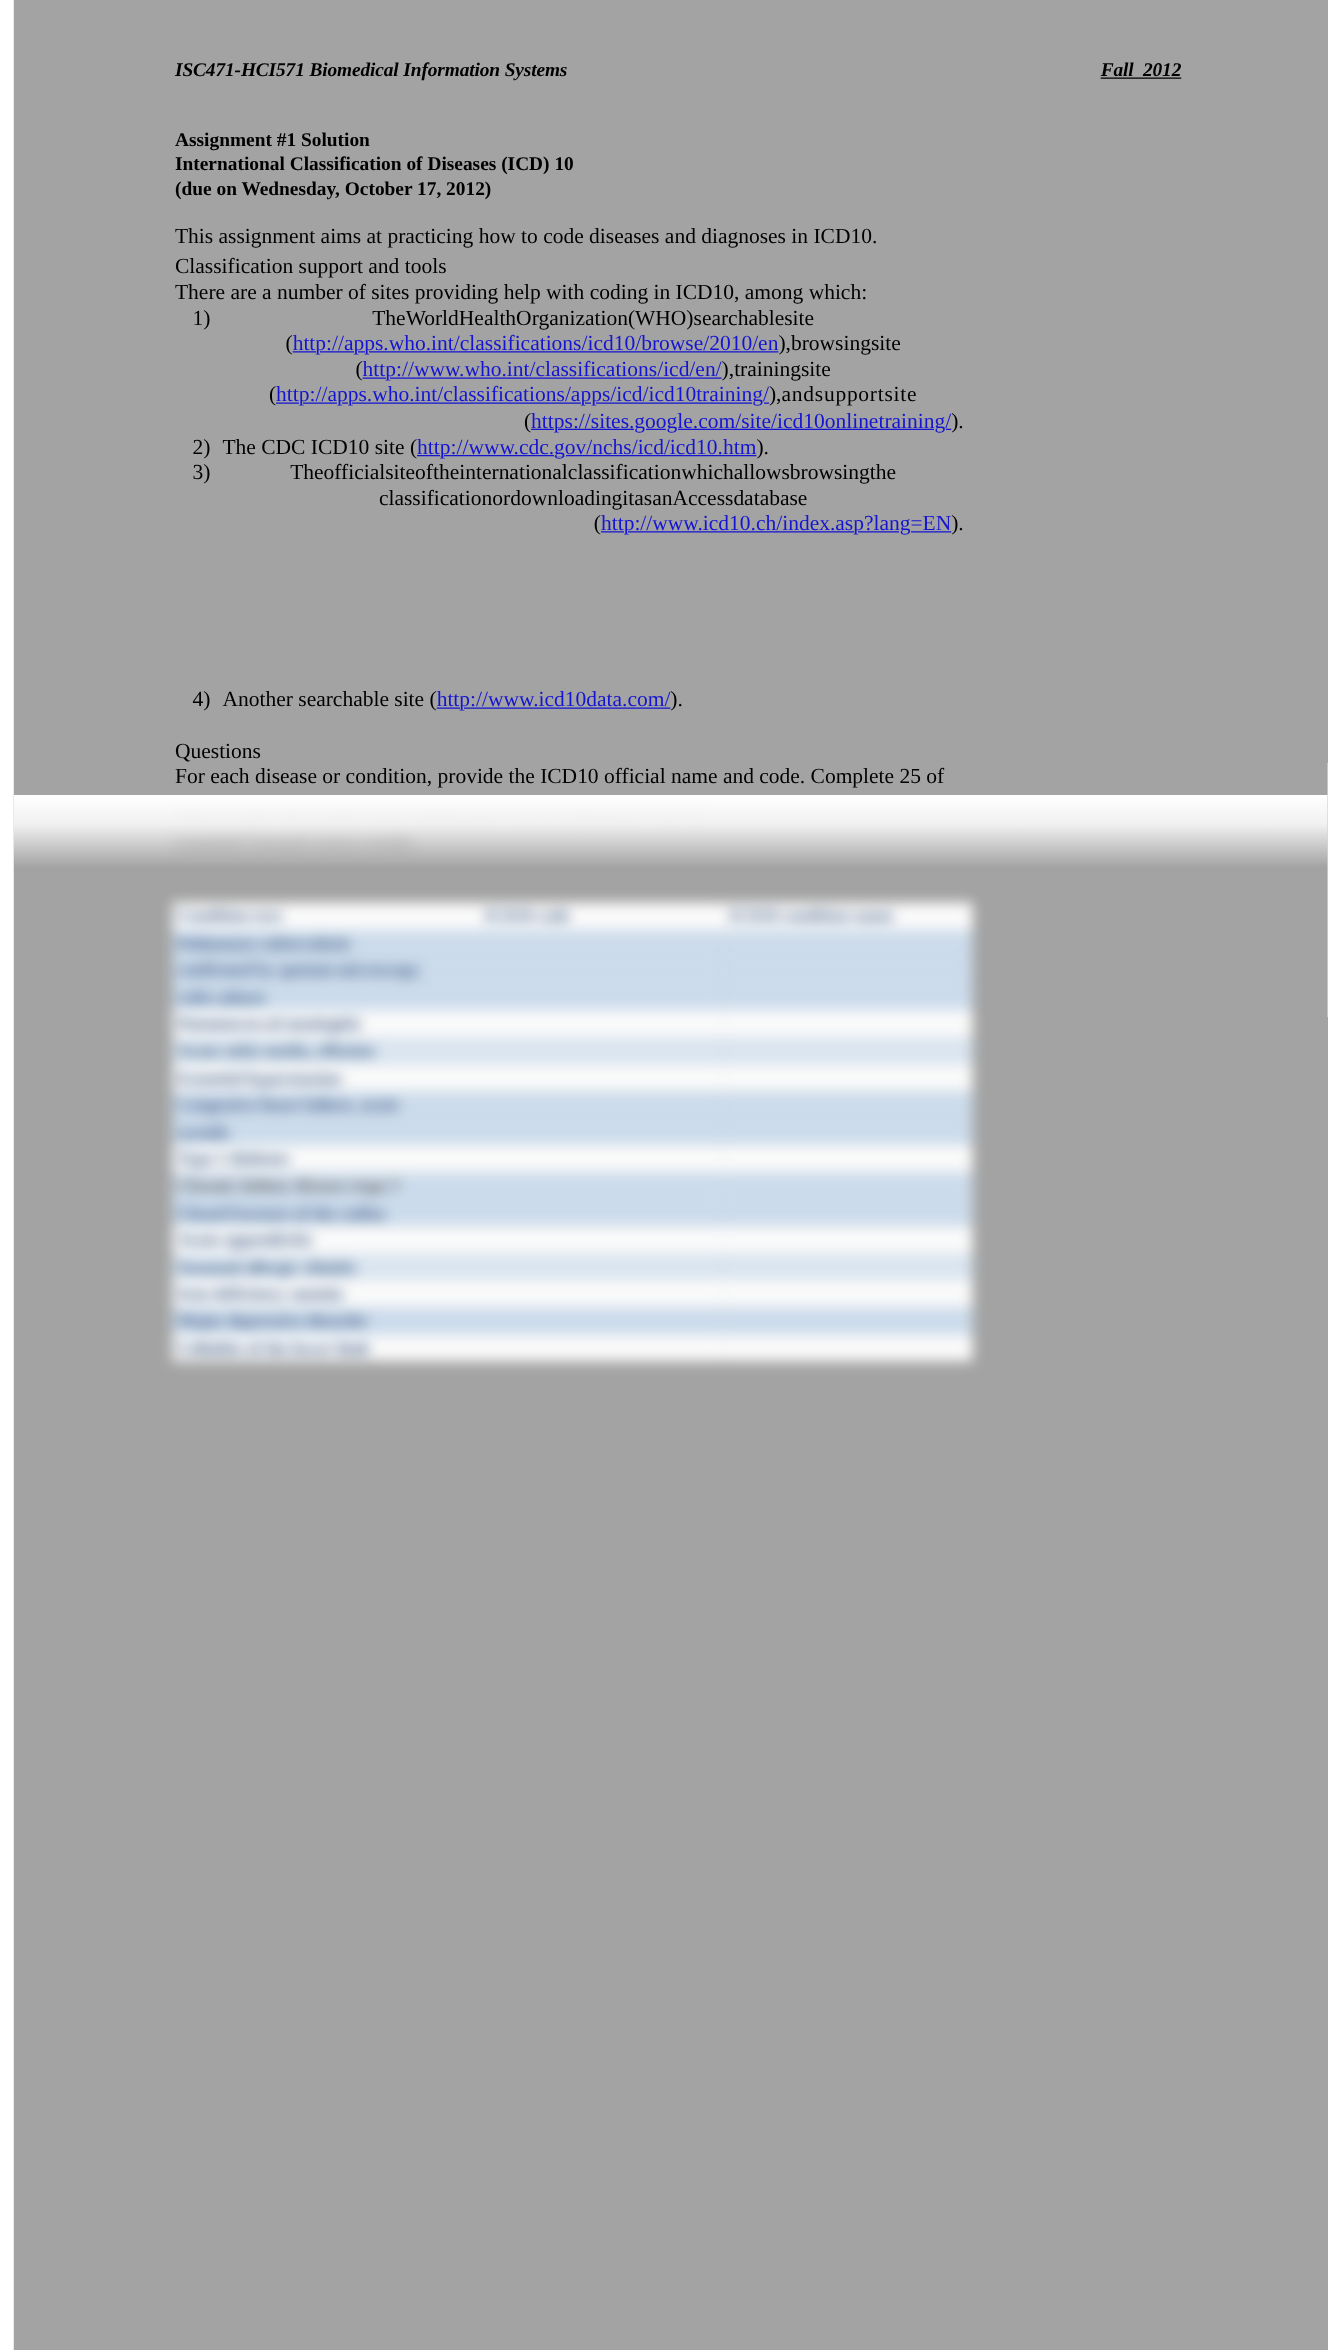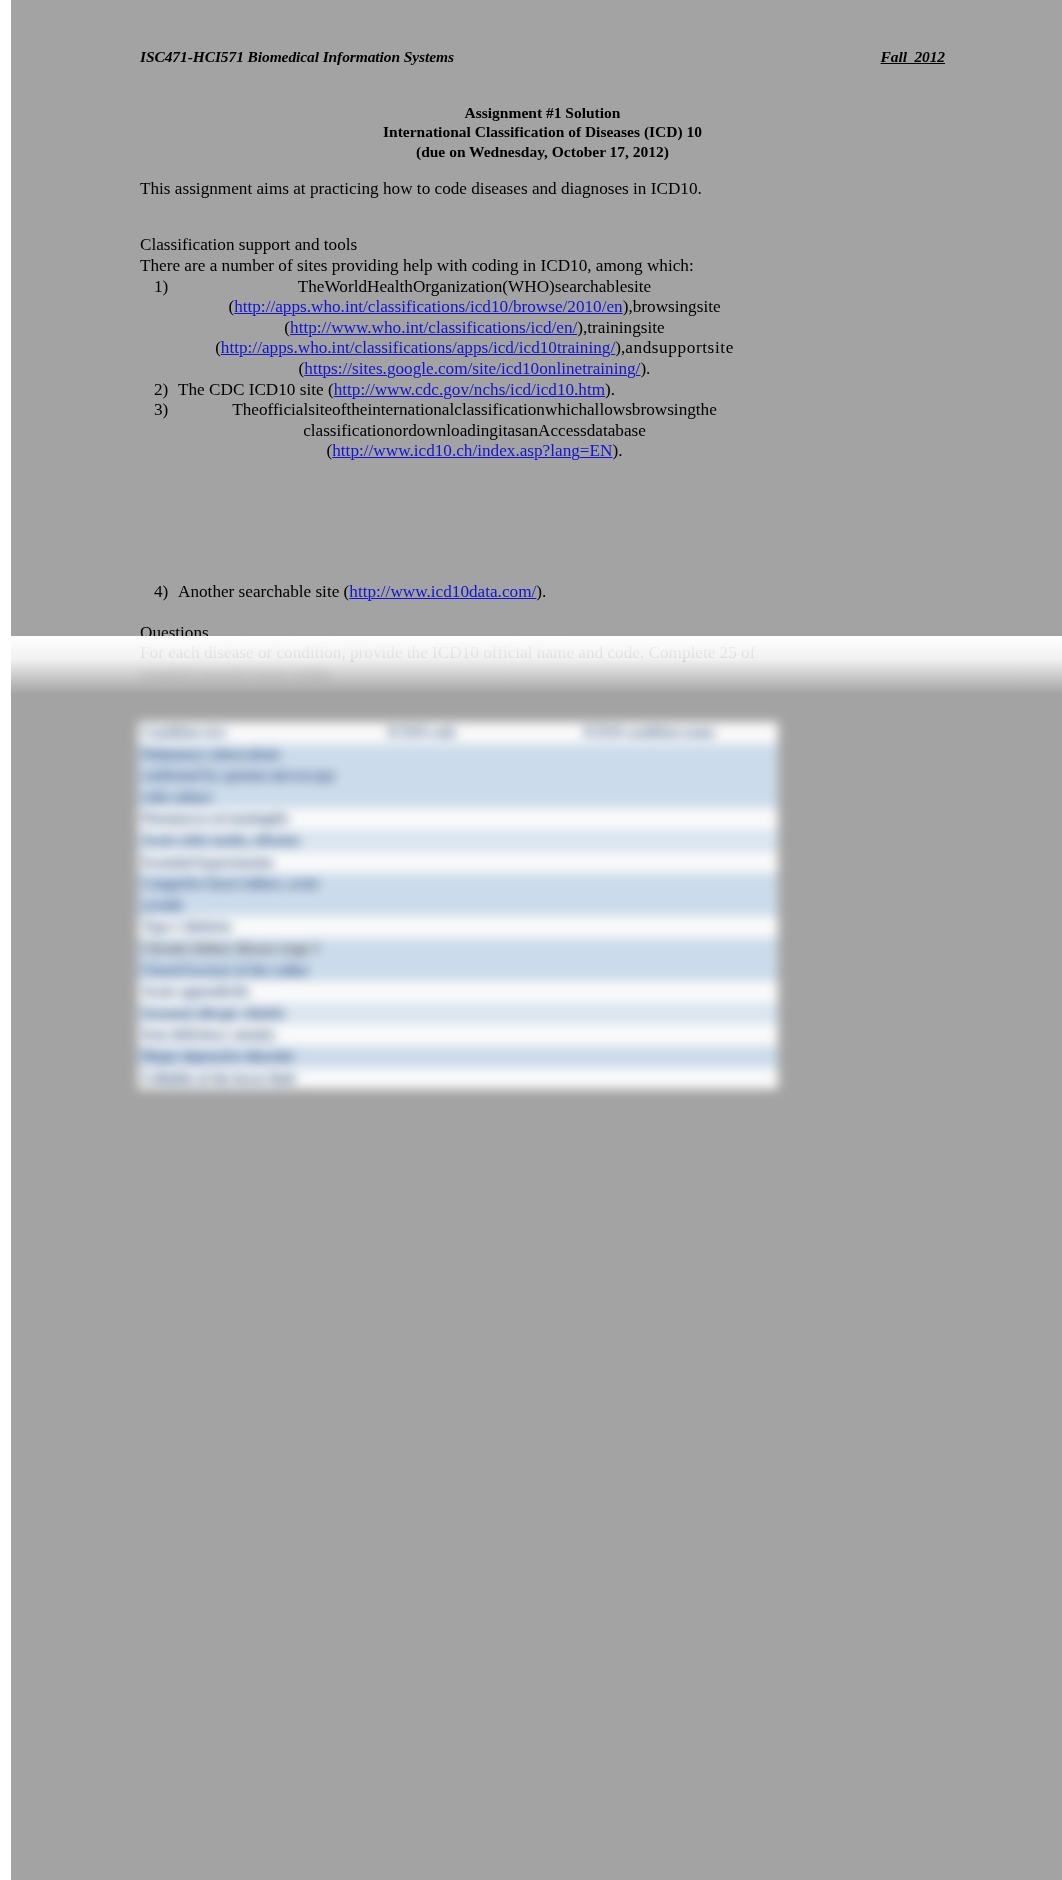--- a/index.html
+++ b/index.html
@@ -39,37 +39,36 @@
     letter-spacing: -0.1px;
   }
   .runhead .right { white-space: pre; text-decoration: underline; }
 
   
   .titleblock {
     position: absolute;
     left: 129px;
     top: 103px;
     width: 805px;
-    text-align: center;
     font-weight: bold;
     font-size: 15.5px;
     line-height: 19.4px;
   }
 
   
   .body {
     position: absolute;
     left: 129px;
     top: 179px;
     width: 631px;
     font-size: 17.2px;
     line-height: 20.4px;
   }
   .para {
-    margin: 0 0 36px 0;
+    margin: 0 0 4px 0;
     text-align: justify;
   }
   h3.sec {
     font-size: 17.2px;
     font-weight: normal;
     margin: 0;
     padding: 0;
     line-height: 20.6px;
   }
   .lead {
@@ -99,21 +98,21 @@
     color: #1414d2;
     text-decoration-thickness: 1px;
     text-underline-offset: 1px;
   }
   .just-lines { }
   .jl {
     display: flex;
     justify-content: center;
     white-space: nowrap;
   }
-  .jl.last { justify-content: center; }
+  .jl.last { justify-content: flex-end; }
   .mono-ish { letter-spacing: 0.6px; }
 
   
   .blurwrap {
     position: absolute;
     left: 0;
     top: 636px;
     width: 1062px;
     height: 540px;
     overflow: hidden;

